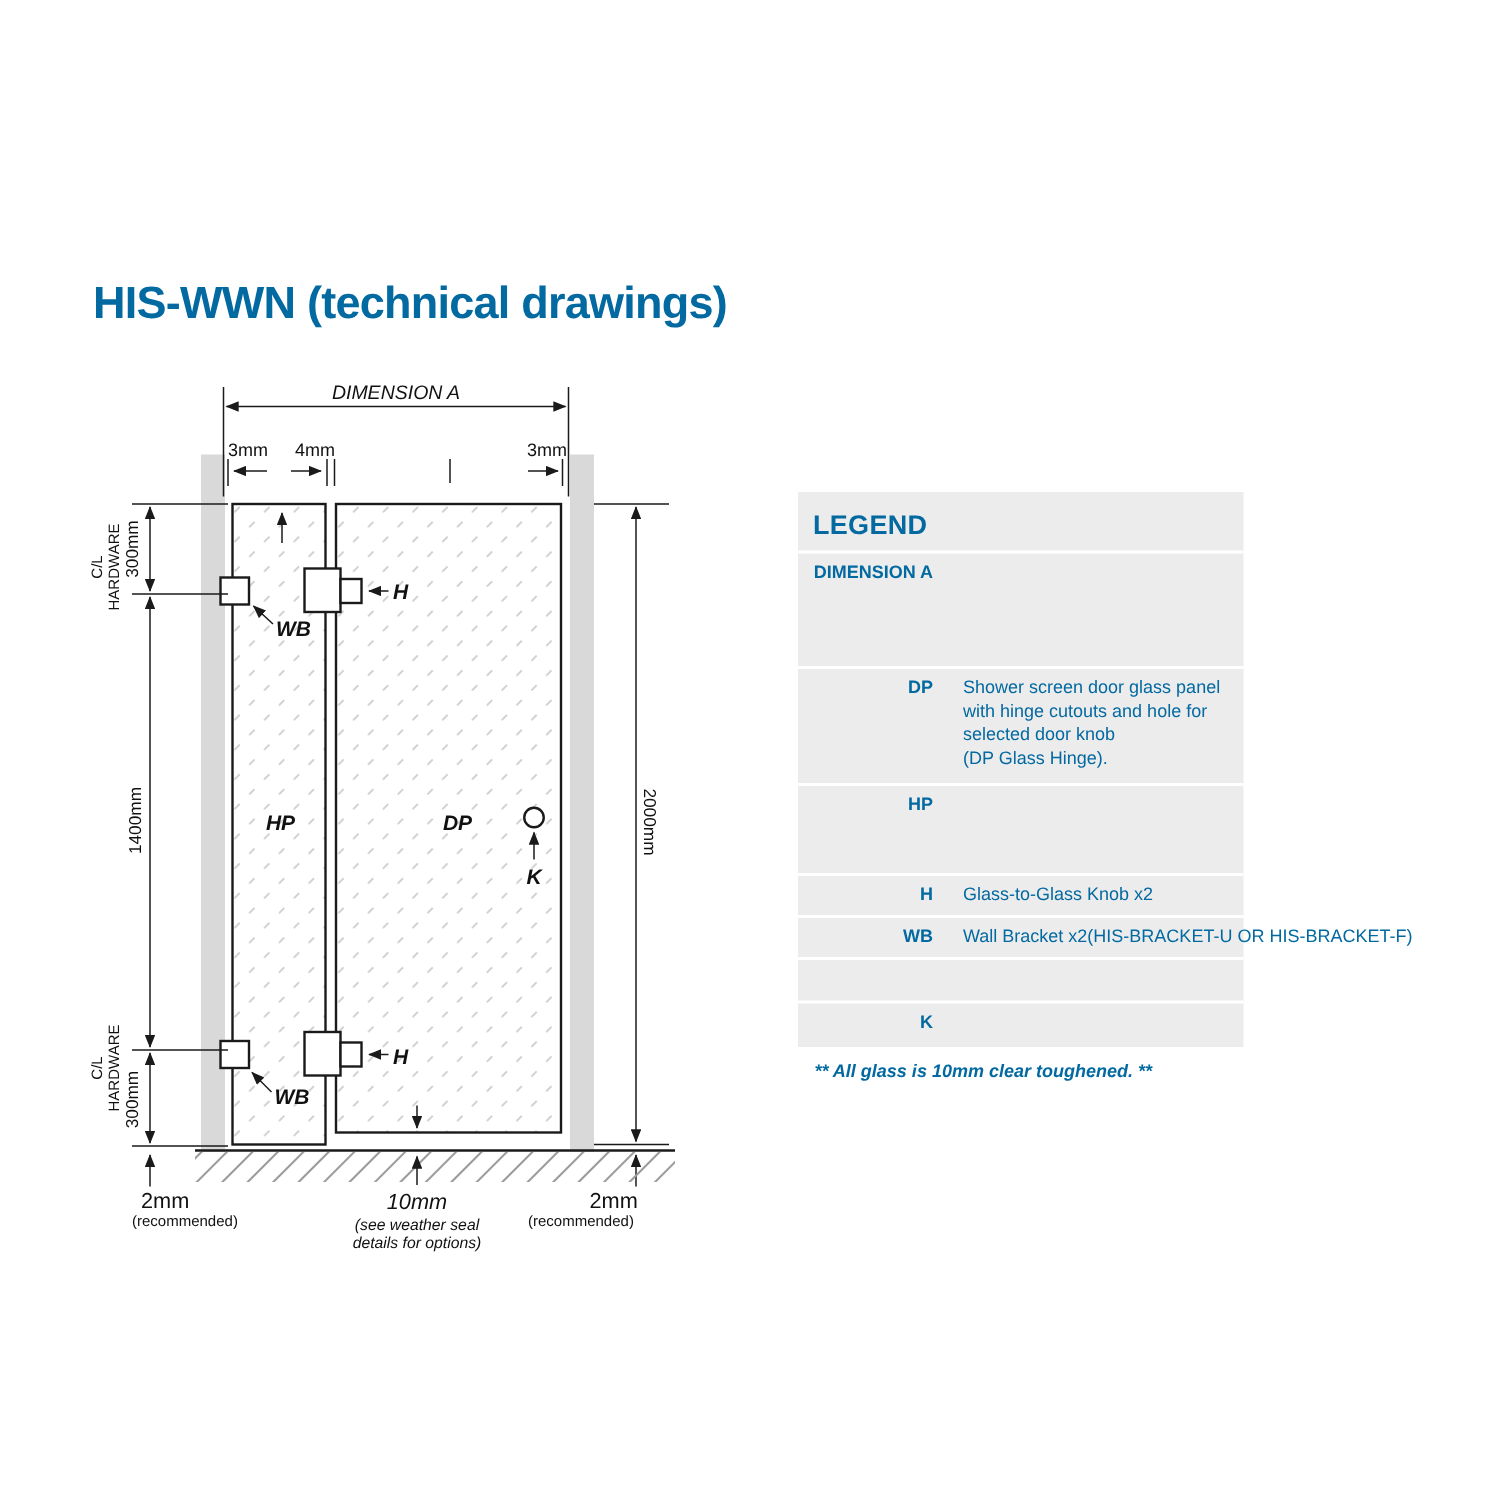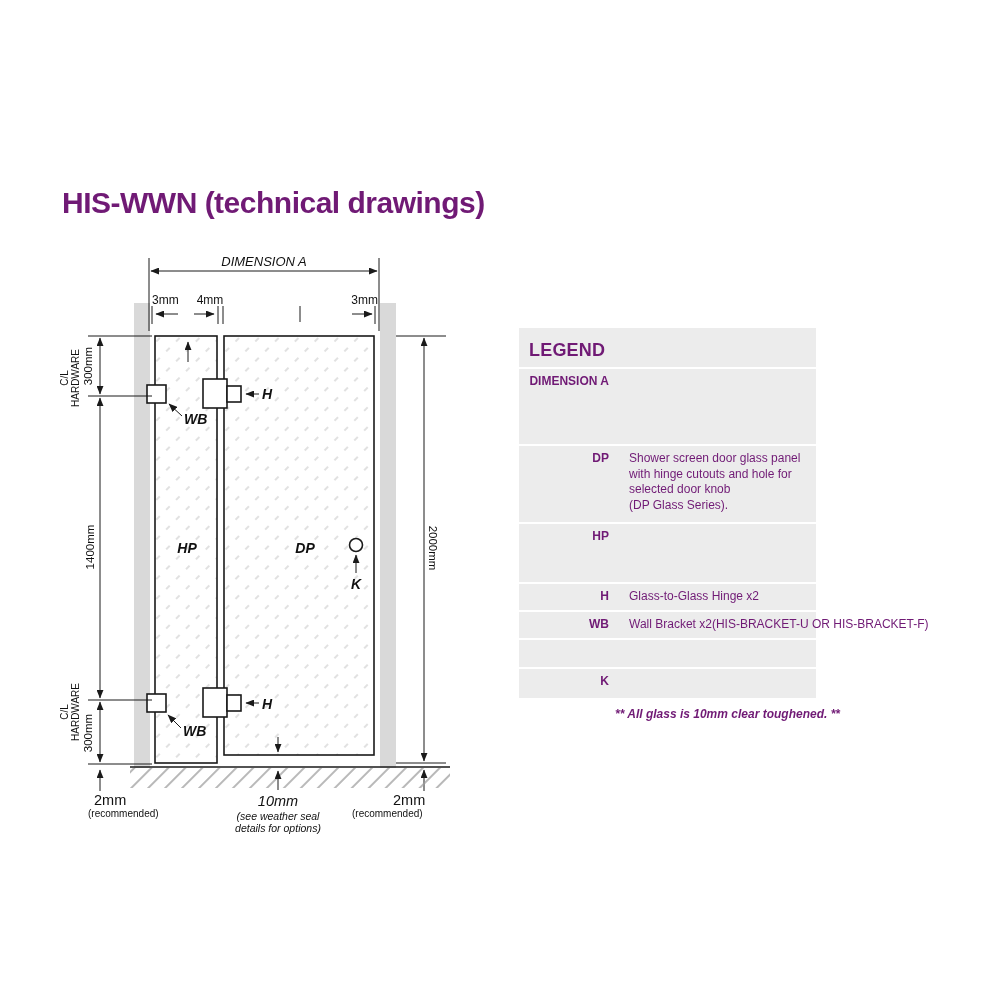--- a/index.html
+++ b/index.html
@@ -1,46 +1,46 @@
 <!DOCTYPE html>
 <html><head>
 <meta charset="utf-8">
 <style>
   html,body{margin:0;padding:0;background:#fff;}
   #page{position:relative;width:1000px;height:1000px;background:#ffffff;overflow:hidden;
-        font-family:"Liberation Sans", sans-serif;color:#701a75;}
+        font-family:"Liberation Sans", sans-serif;color:#0369a1;}
   
   #title{position:absolute;left:62px;top:186px;font-size:30px;font-weight:bold;
          letter-spacing:-0.5px;white-space:nowrap;}
   
   #draw{position:absolute;left:0;top:0;}
   .ln{stroke:#1a1a1a;stroke-width:1;fill:none;}
   .thick{stroke:#1a1a1a;stroke-width:1.6;fill:none;}
   .glass{fill:url(#glassHatch);stroke:#1a1a1a;stroke-width:1.6;}
   .hw{fill:#ffffff;stroke:#1a1a1a;stroke-width:1.6;}
   text{fill:#111;font-family:"Liberation Sans", sans-serif;}
   .t-dim{font-size:13px;font-style:italic;}
   .t-gap{font-size:12px;}
   .t-vert{font-size:11.5px;}
   .t-cl{font-size:10px;}
   .t-tag{font-size:14px;font-weight:bold;font-style:italic;}
   .t-mm{font-size:14.5px;}
   .t-note{font-size:10px;}
   .t-mmI{font-size:14.5px;font-style:italic;}
   .t-noteI{font-size:10.5px;font-style:italic;}
   
-  #legend{position:absolute;left:519px;top:328px;width:297px;background:#ececec;}
+  #legend{position:absolute;left:532px;top:328px;width:297px;background:#ececec;}
   #legend .hdr{padding:12px 0 6px 10px;font-size:18px;font-weight:bold;letter-spacing:0.2px;}
   .lrow{display:flex;border-top:2px solid #ffffff;padding-top:5px;box-sizing:border-box;}
   .lrow .term{width:90px;text-align:right;font-weight:bold;font-size:12px;flex:0 0 90px;}
   .lrow .desc{margin-left:20px;font-size:12px;line-height:15.5px;white-space:pre-line;width:187px;}
   .lrow .desc.nowrap{white-space:nowrap;width:auto;overflow:visible;text-align:right;}
   .r1{min-height:77px;} .r2{min-height:78px;} .r3{min-height:60px;}
   .r4{min-height:28px;} .r5{min-height:28px;} .r6{min-height:29px;} .r7{min-height:31px;}
-  #footnote{position:absolute;left:543px;top:707px;width:297px;text-align:right;
+  #footnote{position:absolute;left:543px;top:707px;width:297px;text-align:left;
             font-size:12px;font-weight:bold;font-style:italic;white-space:nowrap;}
 </style>
 </head>
 <body>
 
 <div id="page">
 
   <div id="title">HIS-WWN (technical drawings)</div>
 
   <svg id="draw" width="1000" height="1000" viewBox="0 0 1000 1000">
@@ -144,28 +144,28 @@
   <div id="legend">
     <div class="hdr">LEGEND</div>
     <div class="lrow r1">
       <div class="term">DIMENSION A</div>
     </div>
     <div class="lrow r2">
       <div class="term">DP</div>
       <div class="desc">Shower screen door glass panel
 with hinge cutouts and hole for
 selected door knob
-(DP Glass Series).</div>
+(DP Glass Hinge).</div>
     </div>
     <div class="lrow r3">
       <div class="term">HP</div>
     </div>
     <div class="lrow r4">
       <div class="term">H</div>
-      <div class="desc">Glass-to-Glass Hinge x2</div>
+      <div class="desc">Glass-to-Glass Knob x2</div>
     </div>
     <div class="lrow r5">
       <div class="term">WB</div>
       <div class="desc nowrap">Wall Bracket x2(HIS-BRACKET-U OR HIS-BRACKET-F)</div>
     </div>
     <div class="lrow r6">
       <div class="term"></div>
       <div class="desc"></div>
     </div>
     <div class="lrow r7">

